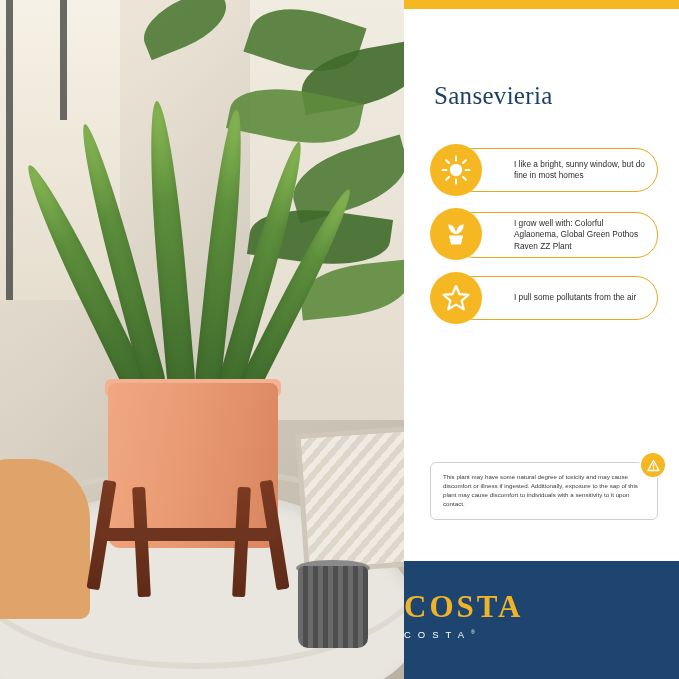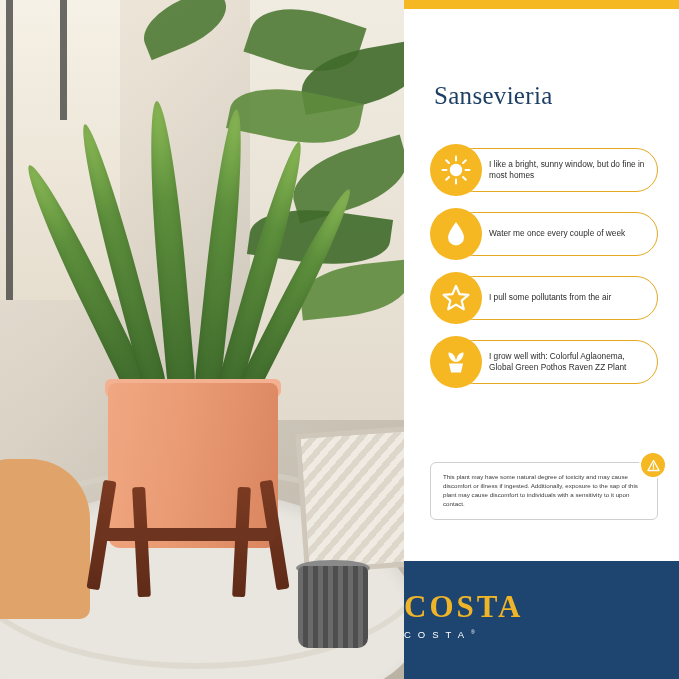--- a/index.html
+++ b/index.html
@@ -234,20 +234,21 @@
     border-radius: 22px;
     box-sizing: border-box;
     display: flex;
     align-items: center;
     padding: 5px 12px 5px 36px;
   }
   .fact-text {
     font-size: 8.3px;
     line-height: 1.38;
     color: #2c2c2c;
+    margin-left: 25px;
   }
   .fact-icon {
     position: absolute;
     left: 0;
     top: 0;
     width: 52px;
     height: 52px;
     border-radius: 50%;
     background: #f5b722;
     display: flex;
@@ -388,51 +389,41 @@
               <line x1="24.5" y1="15" x2="28.5" y2="15"></line>
               <line x1="5.2" y1="5.2" x2="8" y2="8"></line>
               <line x1="22" y1="22" x2="24.8" y2="24.8"></line>
               <line x1="24.8" y1="5.2" x2="22" y2="8"></line>
               <line x1="8" y1="22" x2="5.2" y2="24.8"></line>
             </g>
           </svg>
         </div>
       </div>
 
-      <div class="fact">
-        <div class="fact-pill">
-          <div class="fact-text">Water me once every couple of week</div>
-        </div>
-        <div class="fact-icon">
-          <svg width="30" height="30" viewBox="0 0 30 30">
-            <path d="M15 3 C15 3 7 13 7 18.4 A8 8 0 0 0 23 18.4 C23 13 15 3 15 3 Z" fill="#ffffff"></path>
-          </svg>
-        </div>
-      </div>
-
-      <div class="fact">
-        <div class="fact-pill">
-          <div class="fact-text">I pull some pollutants from the air</div>
-        </div>
-        <div class="fact-icon">
-          <svg width="30" height="30" viewBox="0 0 30 30">
-            <polygon points="15,3 18.6,11.2 27.4,11.9 20.7,17.7 22.8,26.3 15,21.6 7.2,26.3 9.3,17.7 2.6,11.9 11.4,11.2" fill="none" stroke="#ffffff" stroke-width="2.2" stroke-linejoin="round"></polygon>
-          </svg>
-        </div>
-      </div>
 
       <div class="fact">
         <div class="fact-pill">
           <div class="fact-text">I grow well with: Colorful Aglaonema, Global Green Pothos Raven ZZ Plant</div>
         </div>
         <div class="fact-icon">
           <svg width="30" height="30" viewBox="0 0 30 30">
             <path d="M15 15 C15 9 11 5 7.5 5.5 C7 10 10.5 14.5 15 15 Z" fill="#ffffff"></path>
             <path d="M15 15 C15 9 19 5 22.5 5.5 C23 10 19.5 14.5 15 15 Z" fill="#ffffff"></path>
             <path d="M8 16.5 h14 l-2 9 h-10 z" fill="#ffffff"></path>
+          </svg>
+        </div>
+      </div>
+
+      <div class="fact">
+        <div class="fact-pill">
+          <div class="fact-text">I pull some pollutants from the air</div>
+        </div>
+        <div class="fact-icon">
+          <svg width="30" height="30" viewBox="0 0 30 30">
+            <polygon points="15,3 18.6,11.2 27.4,11.9 20.7,17.7 22.8,26.3 15,21.6 7.2,26.3 9.3,17.7 2.6,11.9 11.4,11.2" fill="none" stroke="#ffffff" stroke-width="2.2" stroke-linejoin="round"></polygon>
           </svg>
         </div>
       </div>
 
     </div>
 
     <div class="warning">
       <div class="warning-text">This plant may have some natural degree of toxicity and may cause discomfort or illness if ingested. Additionally, exposure to the sap of this plant may cause discomfort to individuals with a sensitivity to it upon contact.</div>
       <div class="warning-badge">
         <svg width="13" height="13" viewBox="0 0 14 14">

